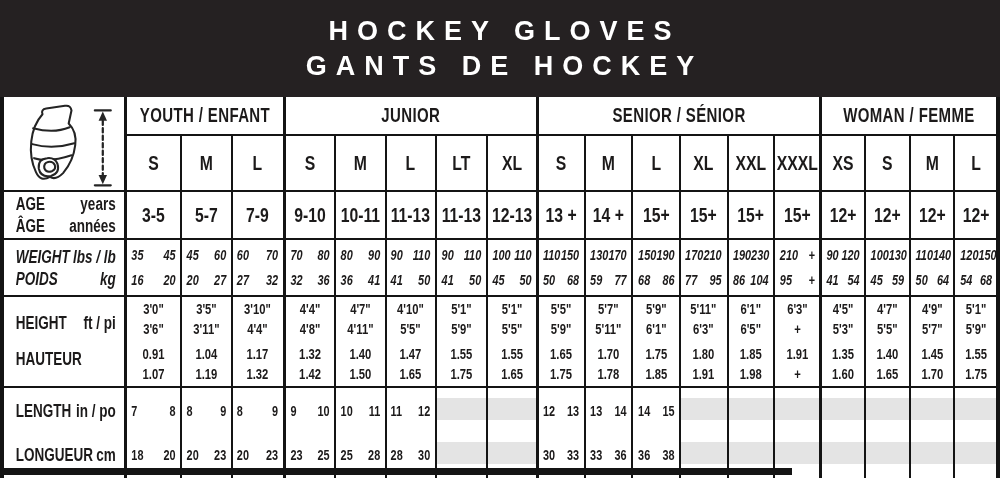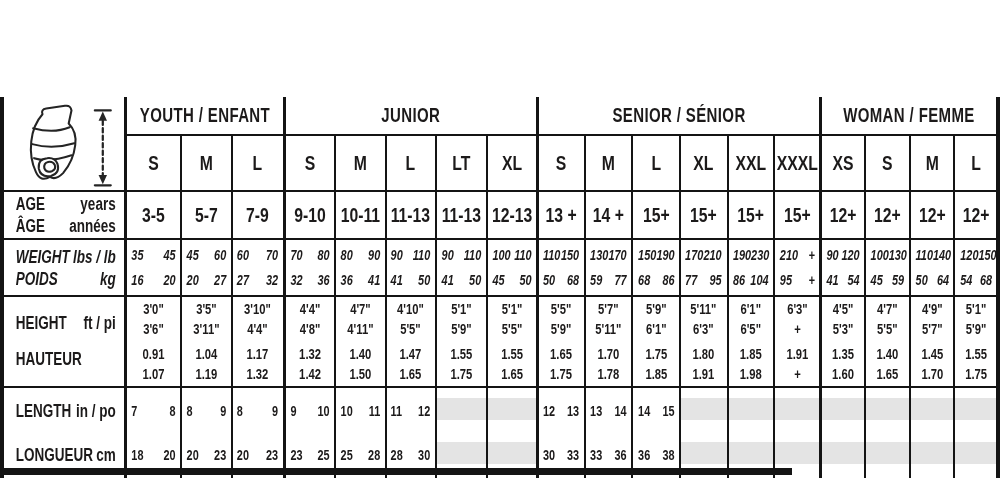--- a/index.html
+++ b/index.html
@@ -70,20 +70,24 @@
   .bottom-cut { position:absolute; left:-4px; bottom:3px; width:792px; height:7px;
                 background:#141414; z-index:4; pointer-events:none; }
 
   .glove-cell svg { display:block; margin:4px auto 0; }
 </style>
 </head>
 <body>
 
 <div class="sheet">
 
+  <header class="band">
+    <div class="t">HOCKEY GLOVES</div>
+    <div class="t">GANTS DE HOCKEY</div>
+  </header>
 
   <div class="table-outer">
     <table id="chart-table">
       <colgroup id="cols">
           <col style="width: 120px;">
           <col style="width: 55px;">
           <col style="width: 50px;">
           <col style="width: 52px;">
           <col style="width: 50px;">
           <col style="width: 50px;">

